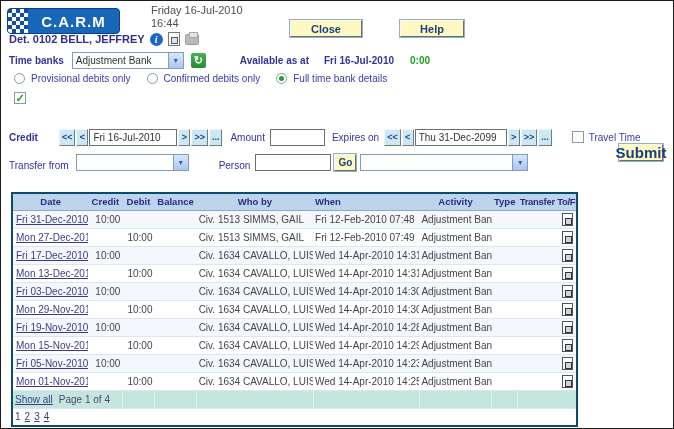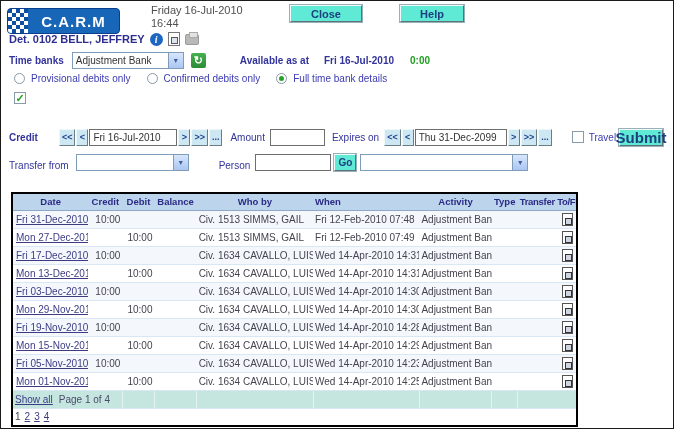--- a/index.html
+++ b/index.html
@@ -4,21 +4,21 @@
 <style>
   html,body{margin:0;padding:0;background:#e8e8e8;}
   *{box-sizing:border-box;font-family:"Liberation Sans",sans-serif;}
   #page{position:relative;width:674px;height:429px;background:#fff;border:1px solid #1a1a1a;overflow:hidden;}
 
   
   #logo{position:absolute;left:6px;top:7px;width:113px;height:26px;background:#1766b8;border:1px solid #0b3d91;border-radius:4px;display:flex;align-items:center;overflow:hidden;}
   #logo .checks{width:20px;height:100%;background:conic-gradient(#fff .25turn,#0e4fa0 0 .5turn,#fff 0 .75turn,#0e4fa0 0);background-size:8px 8px;}
   #logo .logo-text{flex:1;text-align:center;color:#fff;font-weight:bold;font-size:15px;letter-spacing:1px;}
   #hdr-date{position:absolute;left:150px;top:3px;color:#4f4f4f;font-size:11px;line-height:13px;}
-  .xpbtn{background:#5eead4;color:#1b3f7f;font-weight:bold;font-size:11px;text-align:center;border:1px solid;border-color:#f0fafc #5f7078 #5f7078 #f0fafc;box-shadow:0 0 0 1px #9ab0b8;cursor:pointer;display:flex;align-items:center;justify-content:center;}
+  .xpbtn{background:#fef9c3;color:#1b3f7f;font-weight:bold;font-size:11px;text-align:center;border:1px solid;border-color:#f0fafc #5f7078 #5f7078 #f0fafc;box-shadow:0 0 0 1px #9ab0b8;cursor:pointer;display:flex;align-items:center;justify-content:center;margin-top:15px;}
   #btn-close{position:absolute;left:289px;top:4px;width:72px;height:17px;}
   #btn-help{position:absolute;left:399px;top:4px;width:64px;height:17px;}
 
   
   #officer-row{position:absolute;left:8px;top:30px;height:16px;display:flex;align-items:center;gap:5px;}
   #officer-name{color:#2e2e91;font-weight:bold;font-size:11px;}
   .info-icon{width:13px;height:13px;border-radius:50%;background:#1d66c2;color:#fff;font-size:10px;font-weight:bold;font-family:"Liberation Serif",serif;font-style:italic;display:flex;align-items:center;justify-content:center;cursor:pointer;}
   .doc-icon{width:12px;height:14px;background:#fff;border:1px solid #777;position:relative;cursor:pointer;}
   .doc-icon::after{content:"";position:absolute;right:1px;bottom:1px;width:5px;height:5px;border:1px solid #556;background:#dde4ee;}
   .print-icon{width:14px;height:11px;background:#b9b9b9;border:1px solid #9a9a9a;border-radius:2px;position:relative;}
@@ -65,21 +65,21 @@
 
   
   #transfer-row{position:absolute;left:8px;top:152px;height:18px;display:flex;align-items:flex-end;}
   #transferfrom-select{width:113px;margin-left:7px;}
   #person-lbl{margin-left:30px;}
   #person-input{width:76px;margin-left:5px;}
   #btn-go{width:22px;height:17px;margin-left:3px;font-size:10px;}
   #person-select{width:168px;margin-left:4px;}
 
   
-  #grid{position:absolute;left:10px;top:191px;width:567px;border-collapse:collapse;table-layout:fixed;border:2px solid #000000;background:#fff;}
+  #grid{position:absolute;left:10px;top:191px;width:567px;border-collapse:collapse;table-layout:fixed;border:2px solid #0c4a6e;background:#fff;}
   #grid th{background:#bcd4ec;color:#2b2b85;font-size:9.5px;font-weight:bold;height:17px;padding:0 2px;border-bottom:1px solid #8fa8c8;white-space:nowrap;overflow:hidden;}
   #grid td{font-size:10px;color:#44444f;height:18px;padding:0 2px;white-space:nowrap;overflow:hidden;border-bottom:1px solid #d9e6f4;}
   #grid tr.datarow:nth-child(even) td{background:#f4f8fd;}
   th.h-ttf{font-size:8.5px;letter-spacing:-0.3px;}
   .c-date{text-align:left;padding-left:3px !important;}
   .c-num{text-align:right;}
   .c-ctr{text-align:center;}
   .c-left{text-align:left;}
   a.datelink{color:#3c3c85;text-decoration:underline;cursor:pointer;}
   td.c-icon{text-align:right;padding-right:3px !important;}

